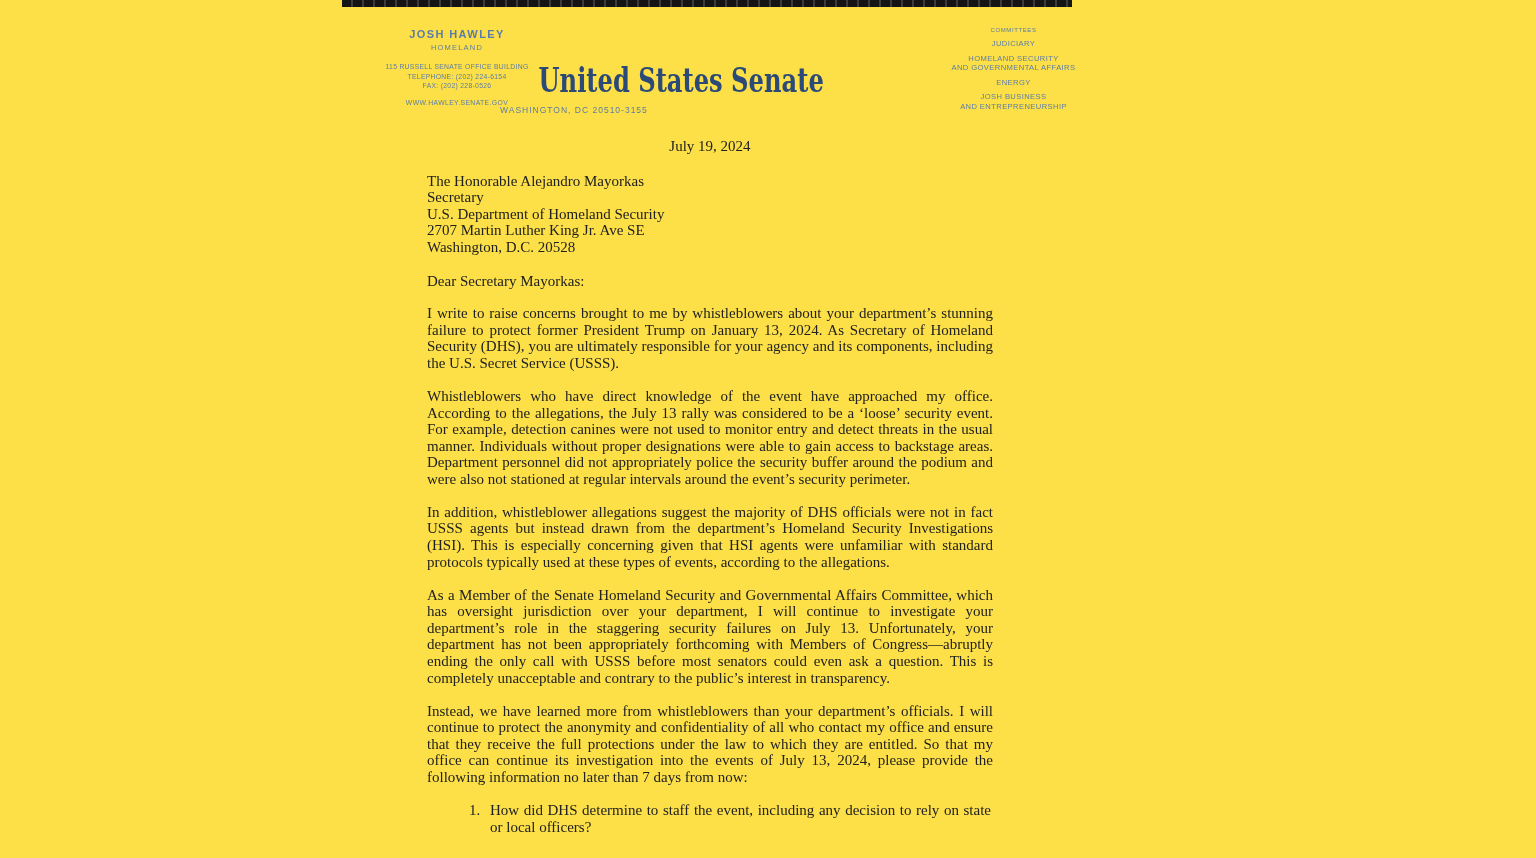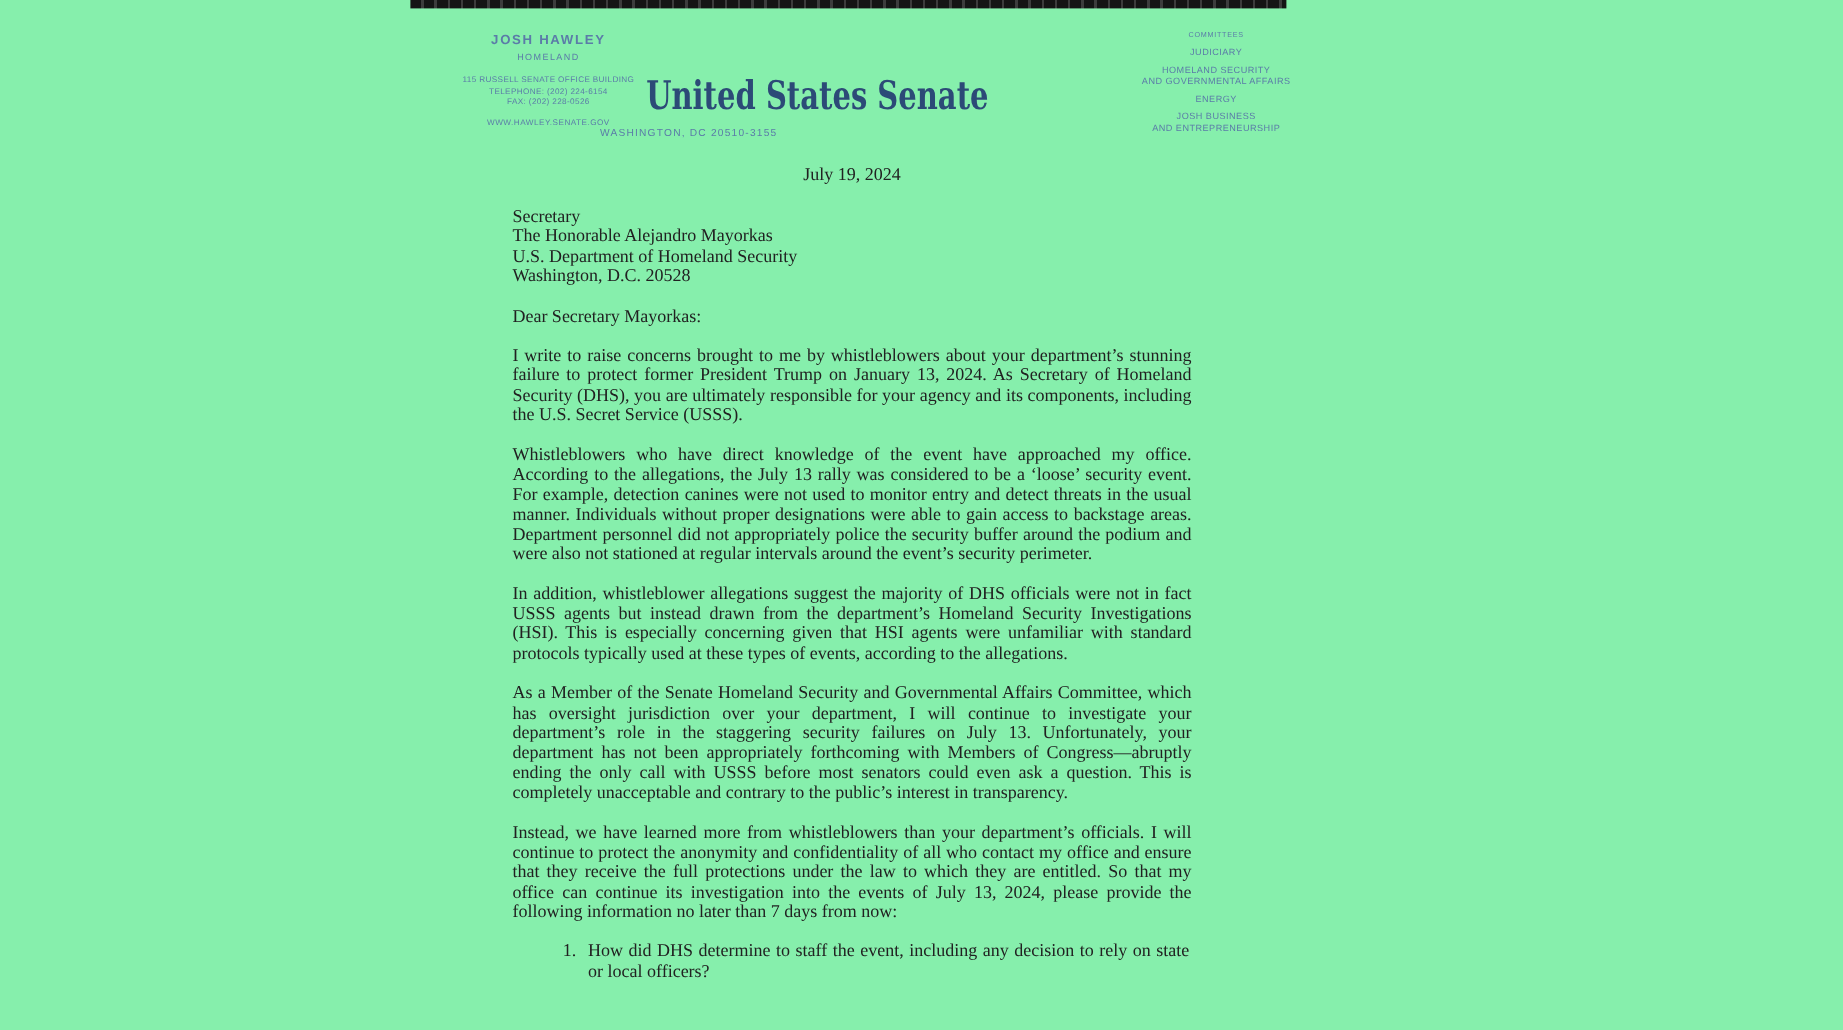--- a/index.html
+++ b/index.html
@@ -13,21 +13,21 @@
   :root {
     --letterhead-blue: #5b7ca8;
     --senate-navy: #2c4a77;
     --body-ink: #212121;
     --rule-black: #151515;
   }
 
   .page {
     position: absolute; left: 0; top: 0;
     width: 1536px; height: 858px;
-    background: #86efac;
+    background: #fde047;
   }
 
   
   .top-rule {
     position: absolute; left: 342px; top: 0;
     width: 730px; height: 7px;
     background: repeating-linear-gradient(90deg,
       var(--rule-black) 0 9px, #3d3d3d 9px 11px);
   }
 
@@ -132,23 +132,24 @@
     <div class="committee-entry">
       <div class="committee-line">JOSH BUSINESS</div>
       <div class="committee-line">AND ENTREPRENEURSHIP</div>
     </div>
   </div>
 
   <div class="letter-body">
     <div class="letter-date">July 19, 2024</div>
 
     <div class="recipient-block">
+      <div>The Honorable Alejandro Mayorkas</div>
       <div>Secretary</div>
-      <div>The Honorable Alejandro Mayorkas</div>
       <div>U.S. Department of Homeland Security</div>
+      <div>2707 Martin Luther King Jr. Ave SE</div>
       <div>Washington, D.C. 20528</div>
     </div>
 
     <div class="salutation">Dear Secretary Mayorkas:</div>
 
     <p class="body-paragraph">I write to raise concerns brought to me by whistleblowers about your department’s stunning failure to protect former President Trump on January 13, 2024. As Secretary of Homeland Security (DHS), you are ultimately responsible for your agency and its components, including the U.S. Secret Service (USSS).</p>
     <p class="body-paragraph">Whistleblowers who have direct knowledge of the event have approached my office. According to the allegations, the July 13 rally was considered to be a ‘loose’ security event. For example, detection canines were not used to monitor entry and detect threats in the usual manner. Individuals without proper designations were able to gain access to backstage areas. Department personnel did not appropriately police the security buffer around the podium and were also not stationed at regular intervals around the event’s security perimeter.</p>
     <p class="body-paragraph">In addition, whistleblower allegations suggest the majority of DHS officials were not in fact USSS agents but instead drawn from the department’s Homeland Security Investigations (HSI). This is especially concerning given that HSI agents were unfamiliar with standard protocols typically used at these types of events, according to the allegations.</p>
     <p class="body-paragraph">As a Member of the Senate Homeland Security and Governmental Affairs Committee, which has oversight jurisdiction over your department, I will continue to investigate your department’s role in the staggering security failures on July 13. Unfortunately, your department has not been appropriately forthcoming with Members of Congress—abruptly ending the only call with USSS before most senators could even ask a question. This is completely unacceptable and contrary to the public’s interest in transparency.</p>
     <p class="body-paragraph">Instead, we have learned more from whistleblowers than your department’s officials. I will continue to protect the anonymity and confidentiality of all who contact my office and ensure that they receive the full protections under the law to which they are entitled. So that my office can continue its investigation into the events of July 13, 2024, please provide the following information no later than 7 days from now:</p>

